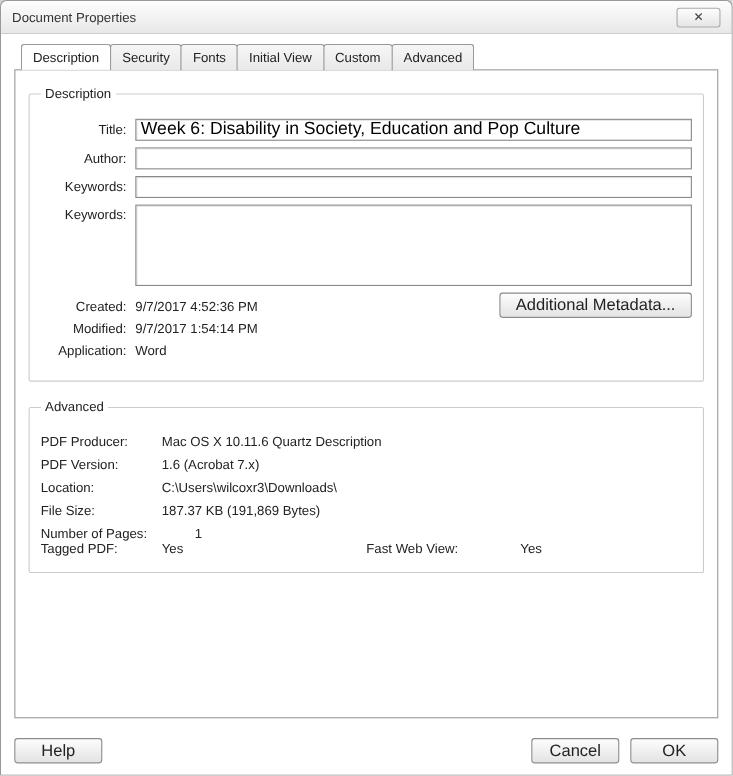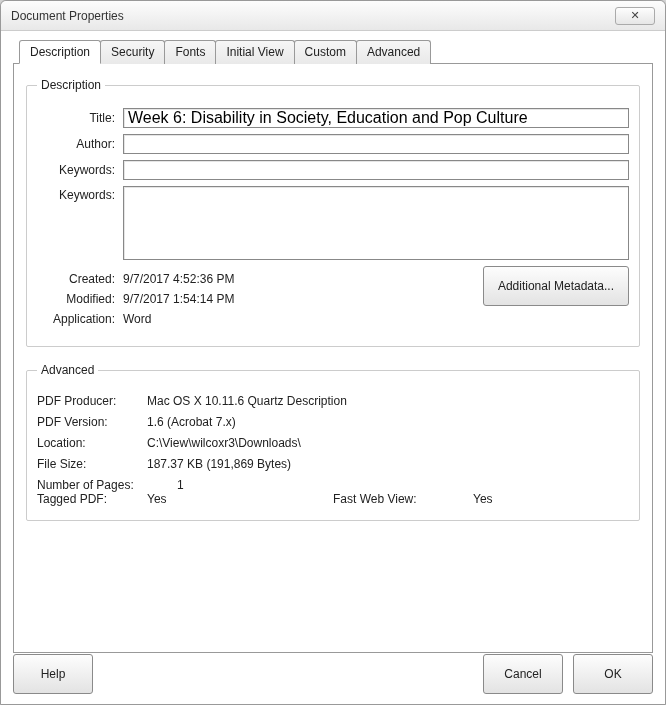--- a/index.html
+++ b/index.html
@@ -132,27 +132,27 @@
   }
   .row.kw { align-items: flex-start; }
   .row.kw .label { padding-top: 2px; }
   .meta-block {
     display: flex;
     align-items: flex-start;
     margin-top: 6px;
   }
   .meta-left { flex: 1; }
   .btn {
-    height: 40px;
+    height: 23px;
     padding: 0 14px;
     border: 1px solid #8a8a8a;
     border-radius: 3px;
     background: linear-gradient(#fdfdfd, #e3e3e3);
     font-family: inherit;
-    font-size: 12px;
+    font-size: 15px;
     color: #222;
     cursor: default;
   }
   .adv-row {
     display: flex;
     margin: 7px 0;
   }
   .adv-label {
     width: 110px;
     padding-right: 10px;
@@ -254,21 +254,21 @@
         <div class="adv-row">
           <span class="adv-label">PDF Producer:</span>
           <span class="adv-value">Mac OS X 10.11.6 Quartz Description</span>
         </div>
         <div class="adv-row">
           <span class="adv-label">PDF Version:</span>
           <span class="adv-value">1.6 (Acrobat 7.x)</span>
         </div>
         <div class="adv-row">
           <span class="adv-label">Location:</span>
-          <span class="adv-value">C:\View\wilcoxr3\Downloads\</span>
+          <span class="adv-value">C:\Users\wilcoxr3\Downloads\</span>
         </div>
         <div class="adv-row">
           <span class="adv-label">File Size:</span>
           <span class="adv-value">187.37 KB (191,869 Bytes)</span>
         </div>
 
         <div class="adv-pair-row">
           <div class="pair right">
             <span class="adv-label">Number of Pages:</span>
             <span class="adv-value">1</span>

